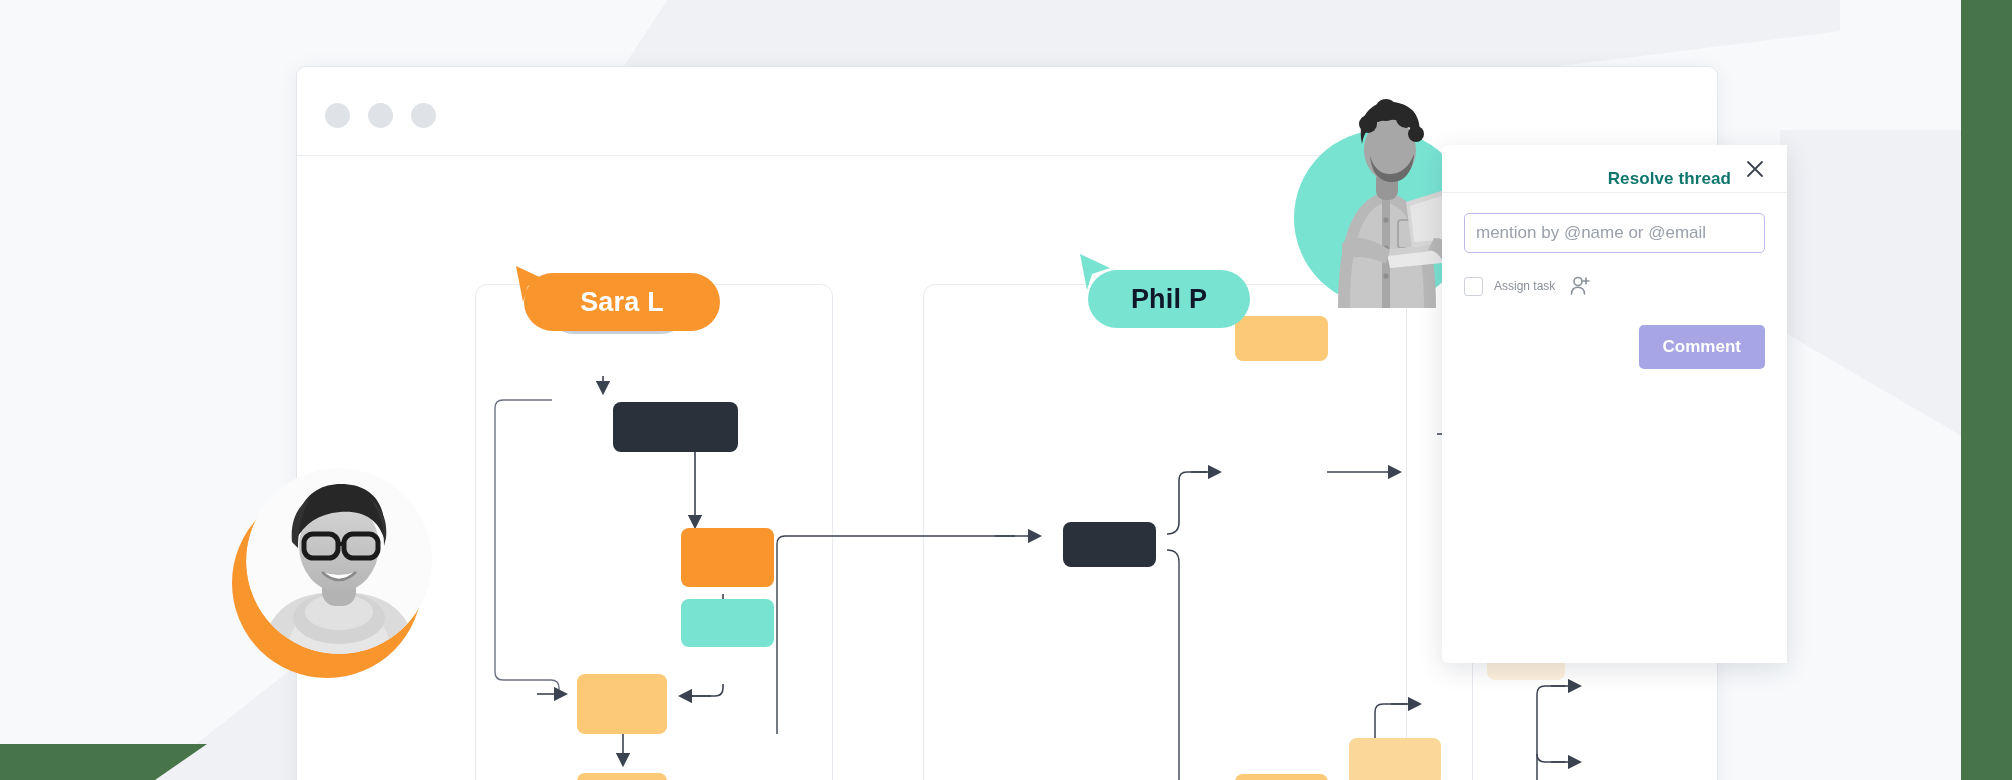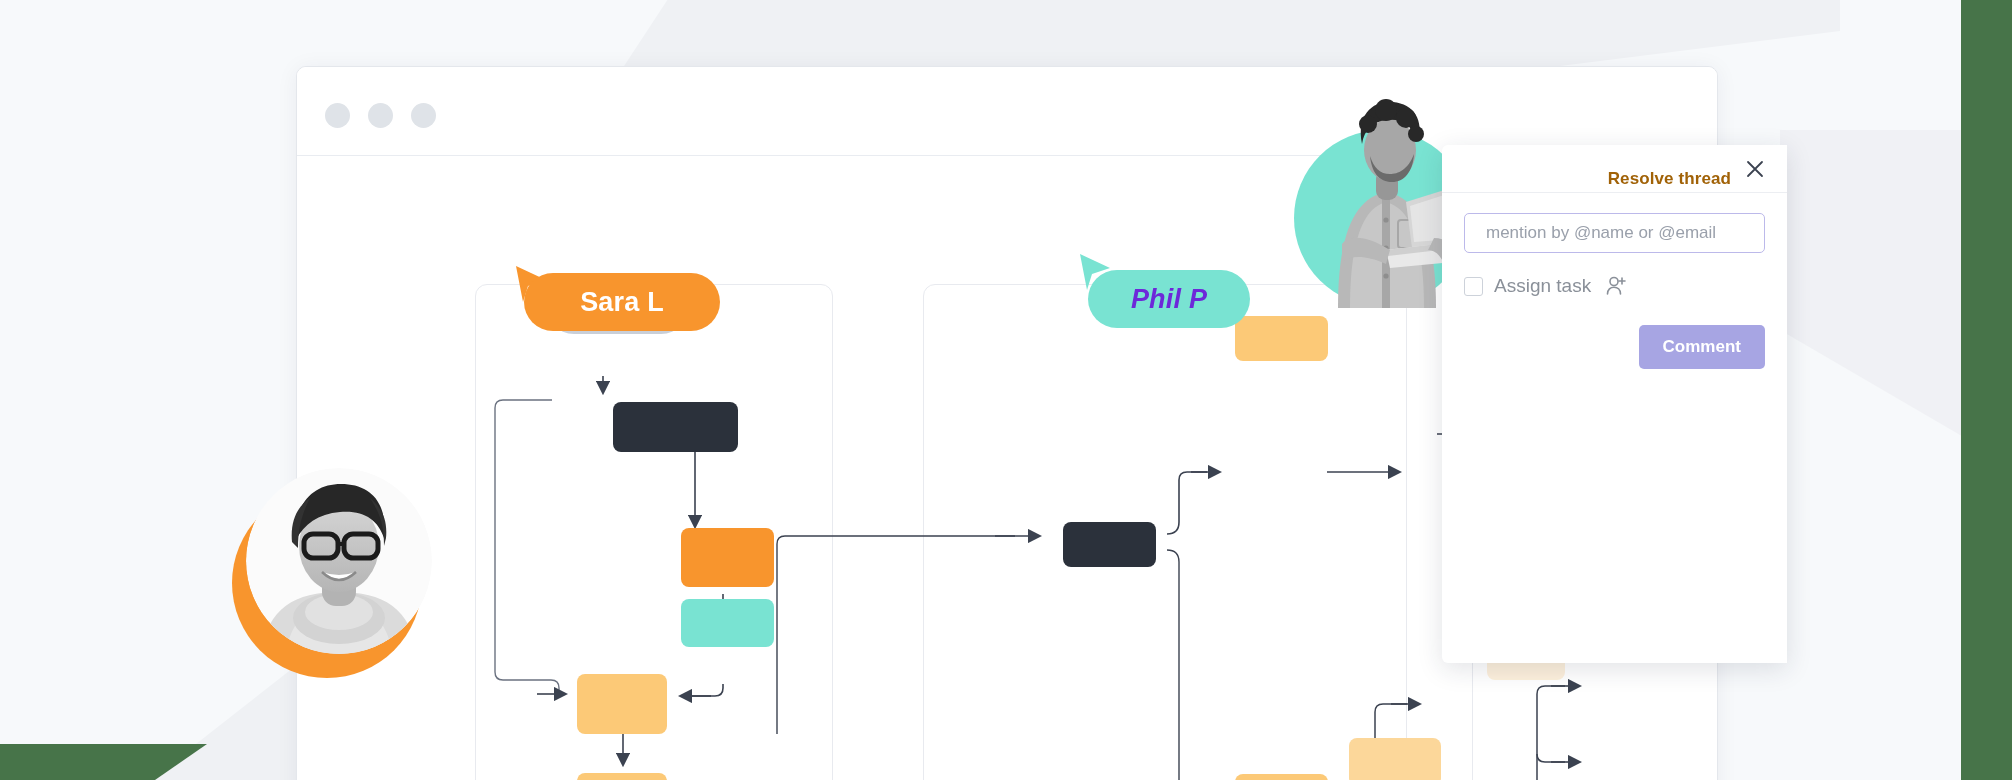--- a/index.html
+++ b/index.html
@@ -118,21 +118,21 @@
     display: flex; align-items: center; justify-content: center;
     height: 58px;
     border-radius: 29px;
     padding: 0 28px;
     font-size: 27px;
     font-weight: 700;
     letter-spacing: .2px;
     white-space: nowrap;
   }
   .cursor-tag.orange { background: #f8952d; color: #ffffff; }
-  .cursor-tag.teal   { background: #79e3d2; color: #6d28d9; font-style: italic; }
+  .cursor-tag.teal   { background: #79e3d2; color: #0f172a; }
   .cursor-arrow { position: absolute; width: 0; height: 0; }
   .tag-shadow {
     position: absolute;
     height: 58px; border-radius: 29px;
     background: #c9cfd8;
   }
 
   
   .avatar-wrap { position: absolute; }
   .avatar-blob {
@@ -160,21 +160,21 @@
   }
   .panel-header {
     display: flex; align-items: center; justify-content: flex-end;
     gap: 14px;
     height: 47px;
     padding: 0 22px 0 0;
     border-bottom: 1px solid #eceef2;
     flex: 0 0 auto;
   }
   .resolve-link {
-    color: #a16207;
+    color: #0f766e;
     font-size: 17px;
     font-weight: 700;
     cursor: pointer;
     letter-spacing: .1px;
     margin-top: 20px;
   }
   .close-x {
     width: 20px; height: 20px;
     cursor: pointer;
     color: #3b4250;
@@ -195,40 +195,40 @@
     color: #3b4250;
     max-width: 280px;
   }
   .panel-form { flex: 0 0 auto; padding: 20px 22px 22px 22px; }
   .mention-input {
     width: 100%;
     box-sizing: border-box;
     height: 40px;
     border: 1px solid #bcb9ea;
     border-radius: 5px;
-    padding: 0 21px;
+    padding: 0 11px;
     font-size: 17px;
     font-family: "Liberation Sans", sans-serif;
     color: #9aa0ab;
     background: #fff;
     outline: none;
   }
   .mention-input::placeholder { color: #9aa0ab; }
   .assign-row {
     display: flex; align-items: center; gap: 11px;
     margin-top: 22px;
   }
   .assign-box {
     width: 17px; height: 17px;
     border: 1.5px solid #cdd2da;
     border-radius: 3px;
     background: #fff;
     cursor: pointer;
   }
-  .assign-label { font-size: 19px; color: #8a9099; }
+  .assign-label { font-size: 12px; color: #8a9099; }
   .assign-icon { width: 22px; height: 22px; color: #8a9099; margin-left: 3px; cursor: pointer; }
   .comment-btn {
     display: block;
     margin: 28px 0 0 auto;
     background: #a7a5e3;
     color: #ffffff;
     border: none;
     border-radius: 5px;
     padding: 12px 24px;
     font-size: 17px;

